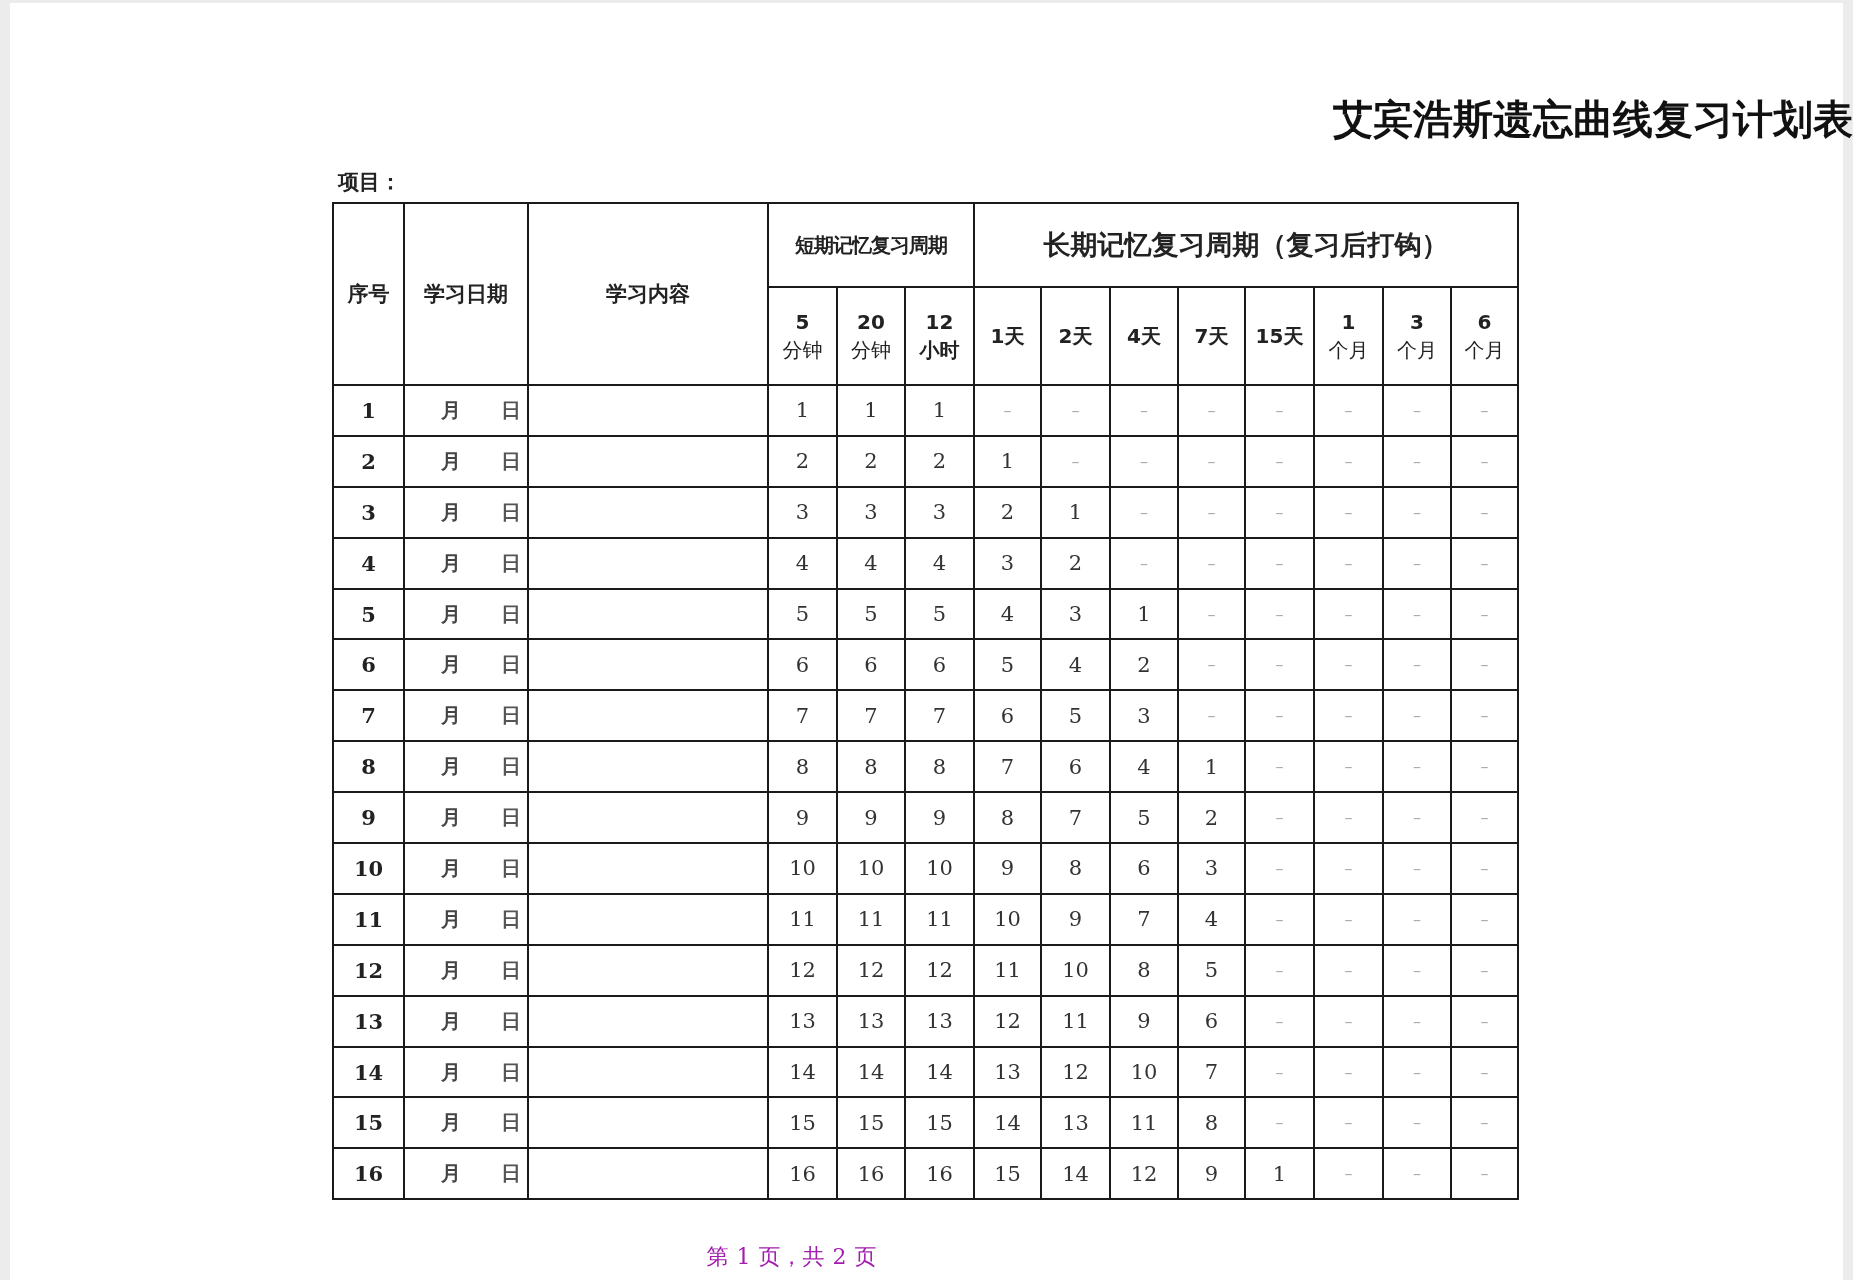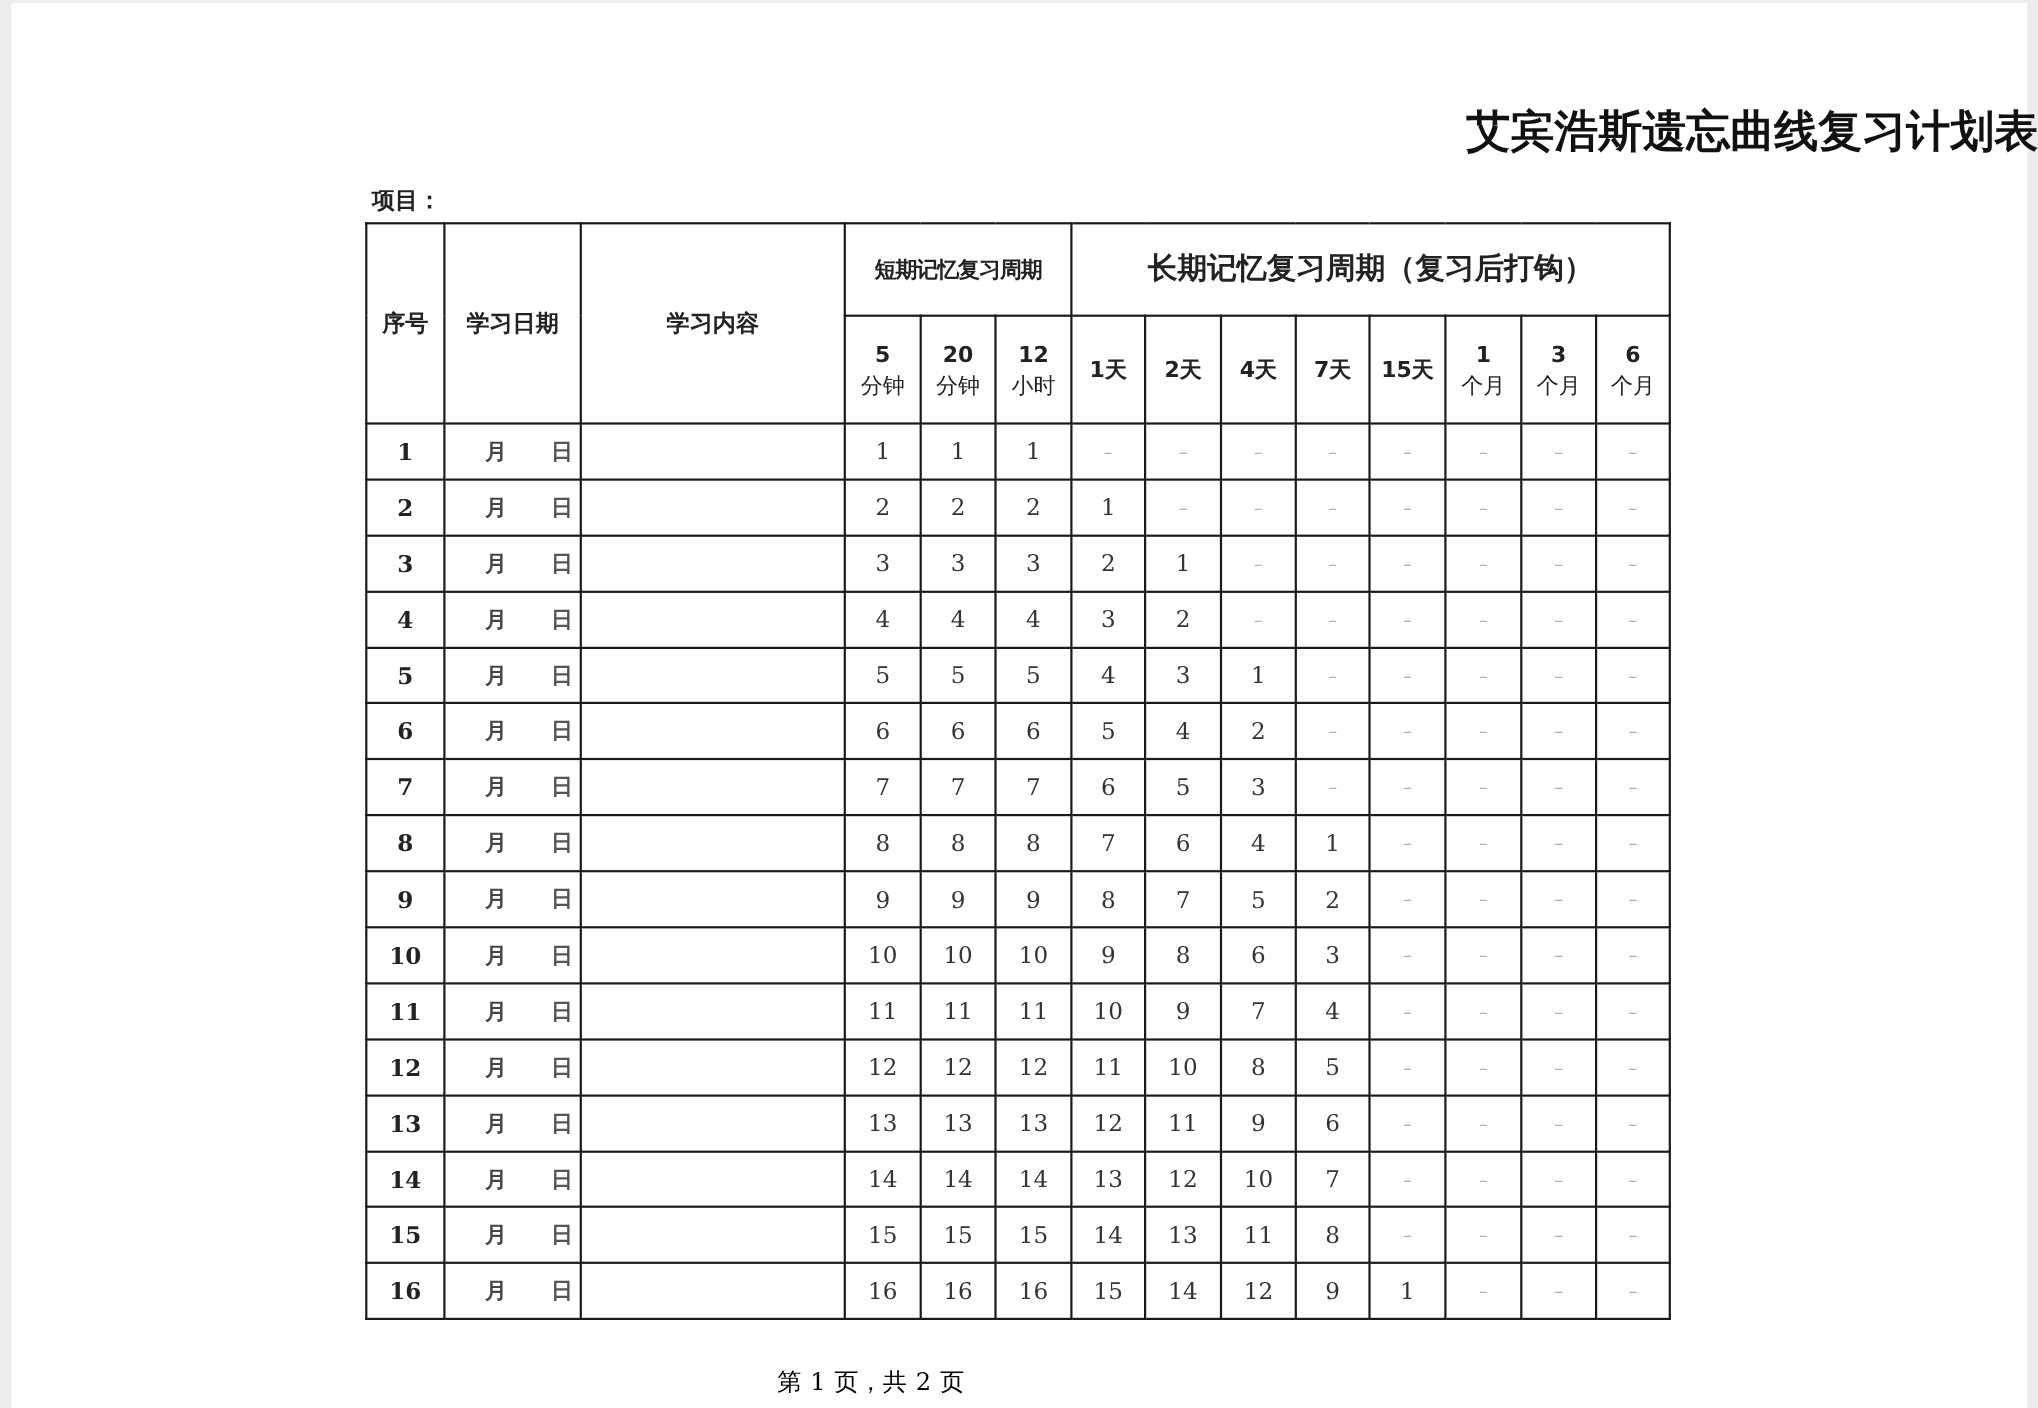--- a/index.html
+++ b/index.html
@@ -14,21 +14,21 @@
   table.grid td, table.grid th { border:2px solid #1a1a1a; padding:0; text-align:center; vertical-align:middle; overflow:hidden; }
   th { font-family:"DejaVu Sans","Liberation Sans",sans-serif; font-weight:bold; font-size:21px; color:#222; line-height:28px; }
   th.sub { font-size:20px; line-height:28px; }
   td.seq { font-family:"DejaVu Serif","Liberation Serif",serif; font-weight:bold; font-size:21px; color:#222; }
   td.date { font-family:"DejaVu Sans","Liberation Sans",sans-serif; font-size:20px; color:#444;font-weight:bold; }
   td.date .m { display:inline-block; width:60px; text-align:left; padding-left:30px; }
   td.date .d { display:inline-block; width:20px; color:#555; }
   td.num { font-family:"DejaVu Serif","Liberation Serif",serif; font-size:21px; color:#333; }
   td.num.dash { color:#aaa; font-size:16px; }
   .footer { position:absolute; left:0; width:1583px; top:1242px; text-align:center;
-            font-family:"DejaVu Serif","Liberation Serif",serif; font-size:22px; color:#000000; }
+            font-family:"DejaVu Serif","Liberation Serif",serif; font-size:22px; color:#a21caf; }
   .footer span { margin:0 4px; }
 </style>
 </head>
 <body>
 
 <div class="page"></div>
 
 <div class="title">艾宾浩斯遗忘曲线复习计划表</div>
 <div class="project">项目：</div>
 
@@ -61,21 +61,21 @@
         <th class="sub">
           <div>5</div>
           <div style="font-weight: normal;">分钟</div>
         </th>
         <th class="sub">
           <div>20</div>
           <div style="font-weight: normal;">分钟</div>
         </th>
         <th class="sub">
           <div>12</div>
-          <div style="font-weight: normal;">小时</div>
+          <div style="font-weight: bold;">小时</div>
         </th>
         <th class="sub">
           <div>1天</div>
         </th>
         <th class="sub">
           <div>2天</div>
         </th>
         <th class="sub">
           <div>4天</div>
         </th>

